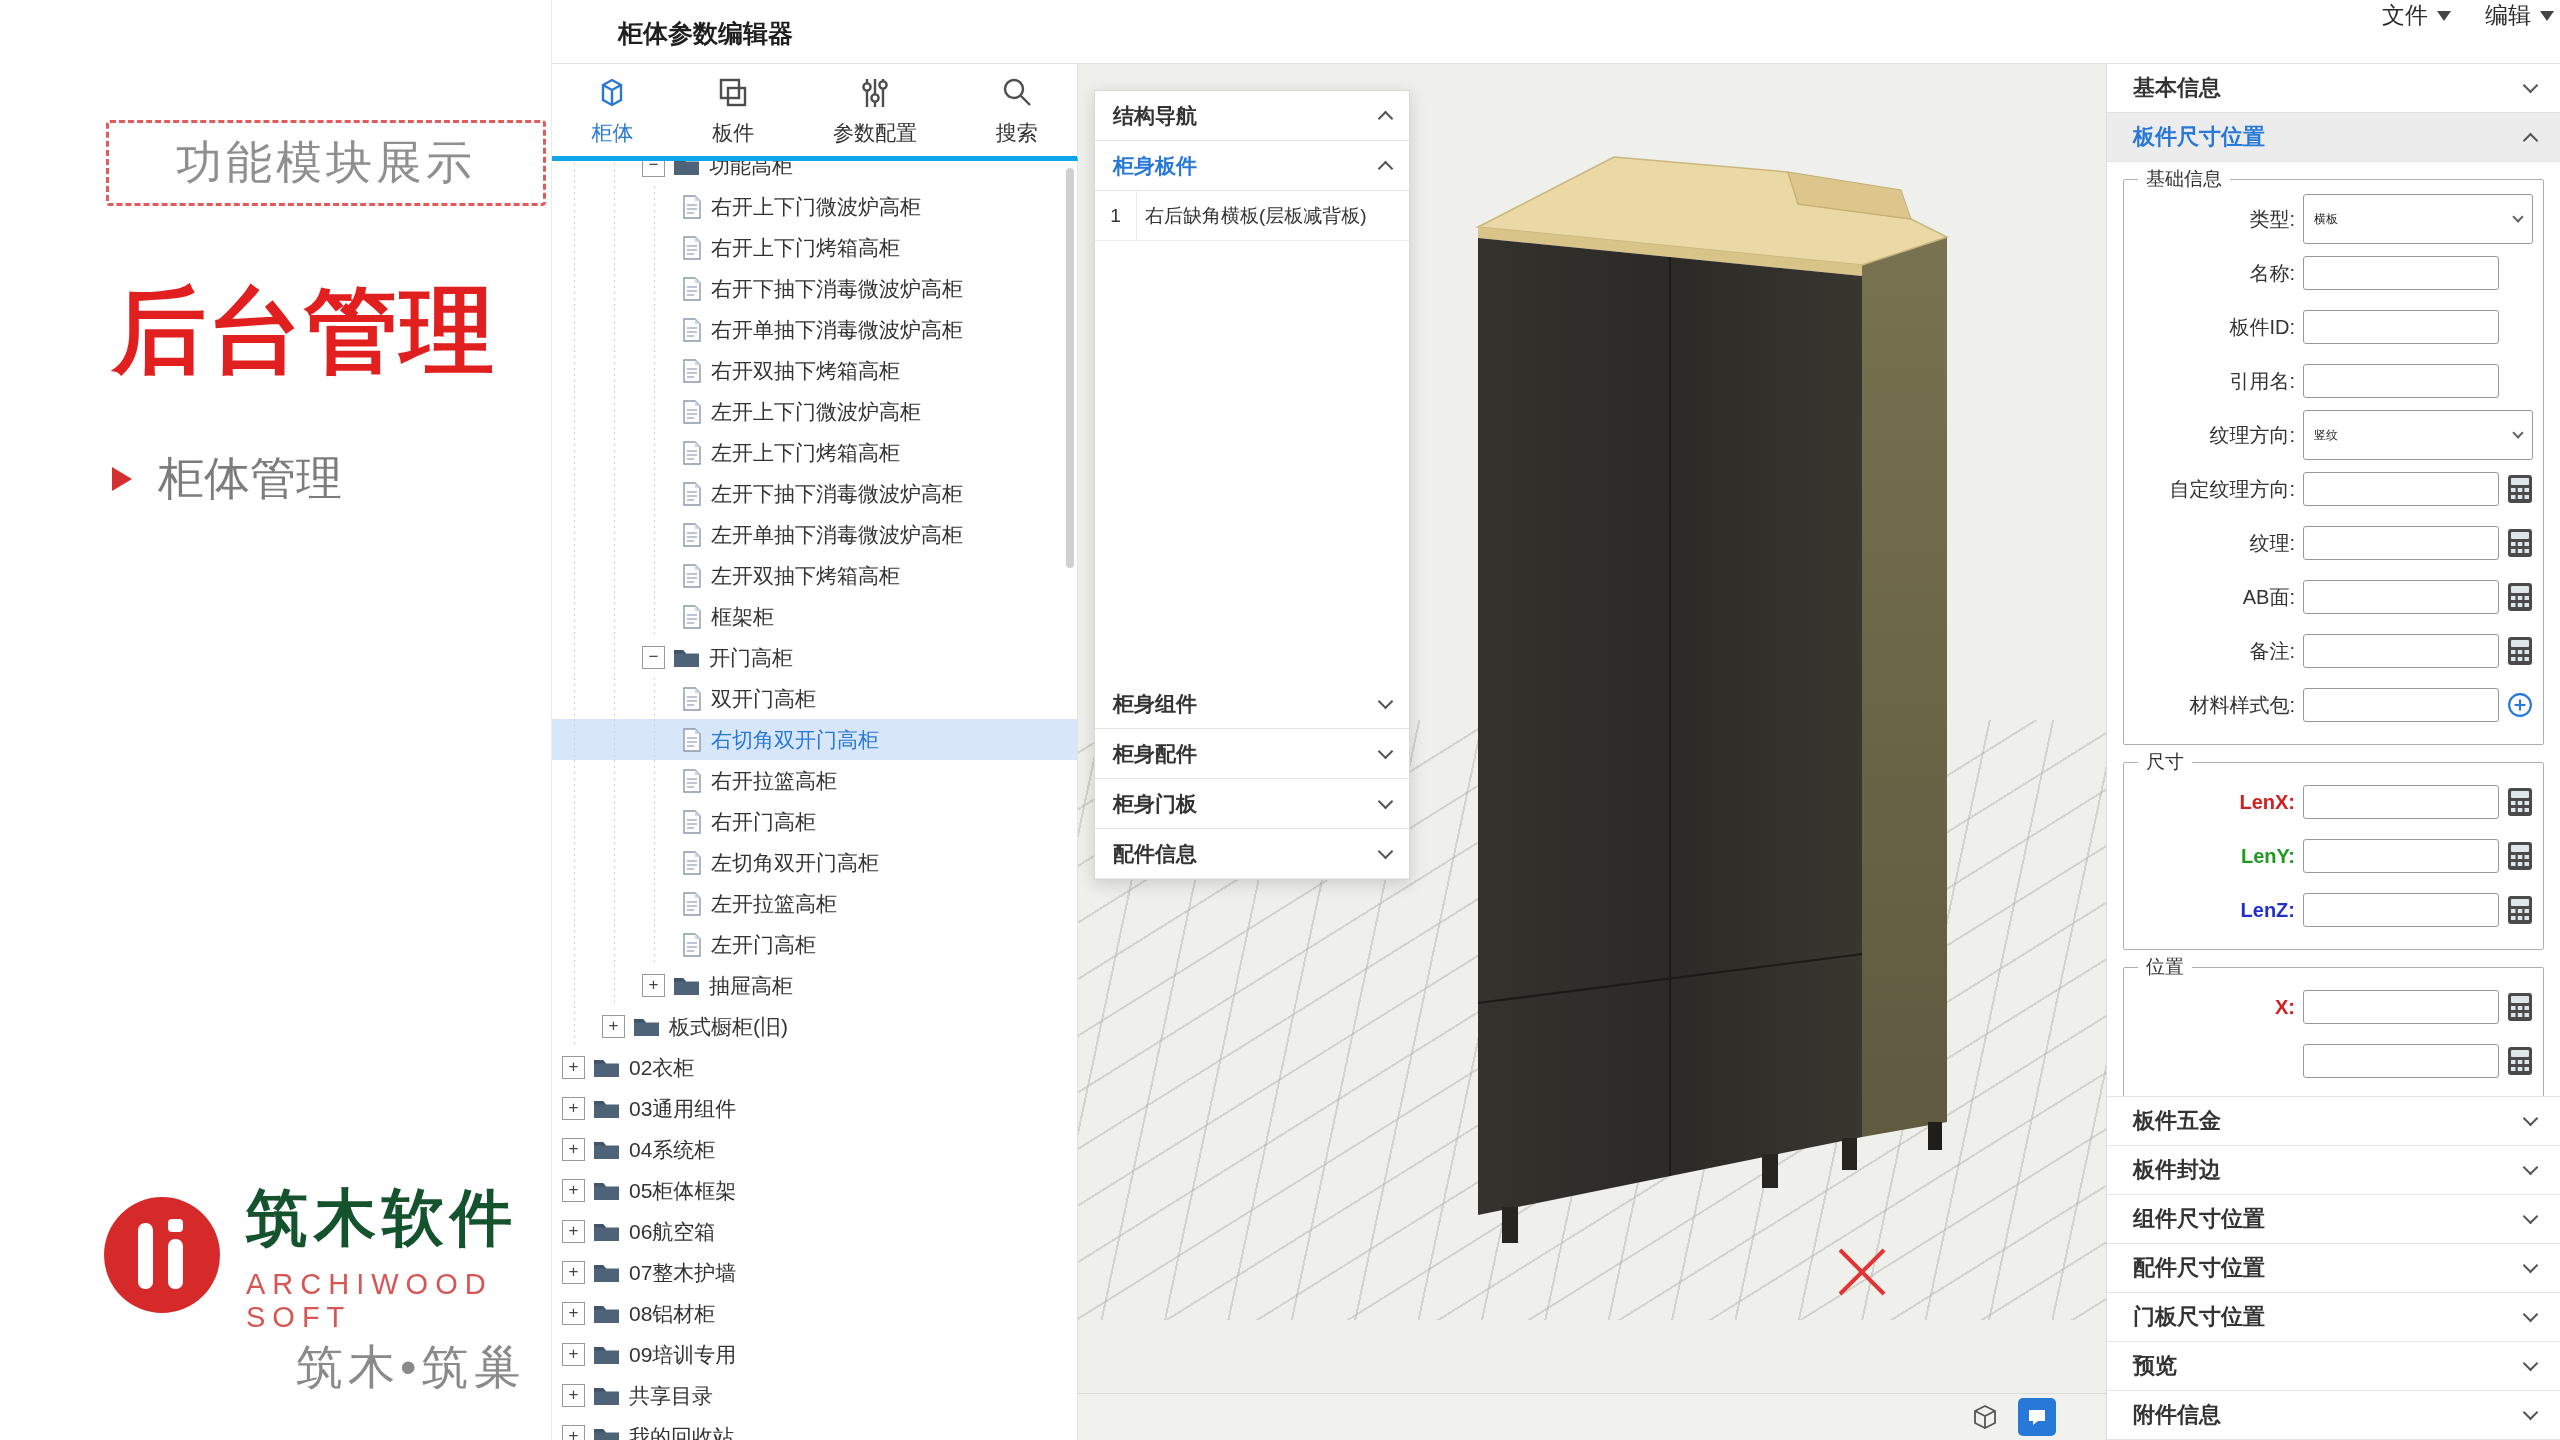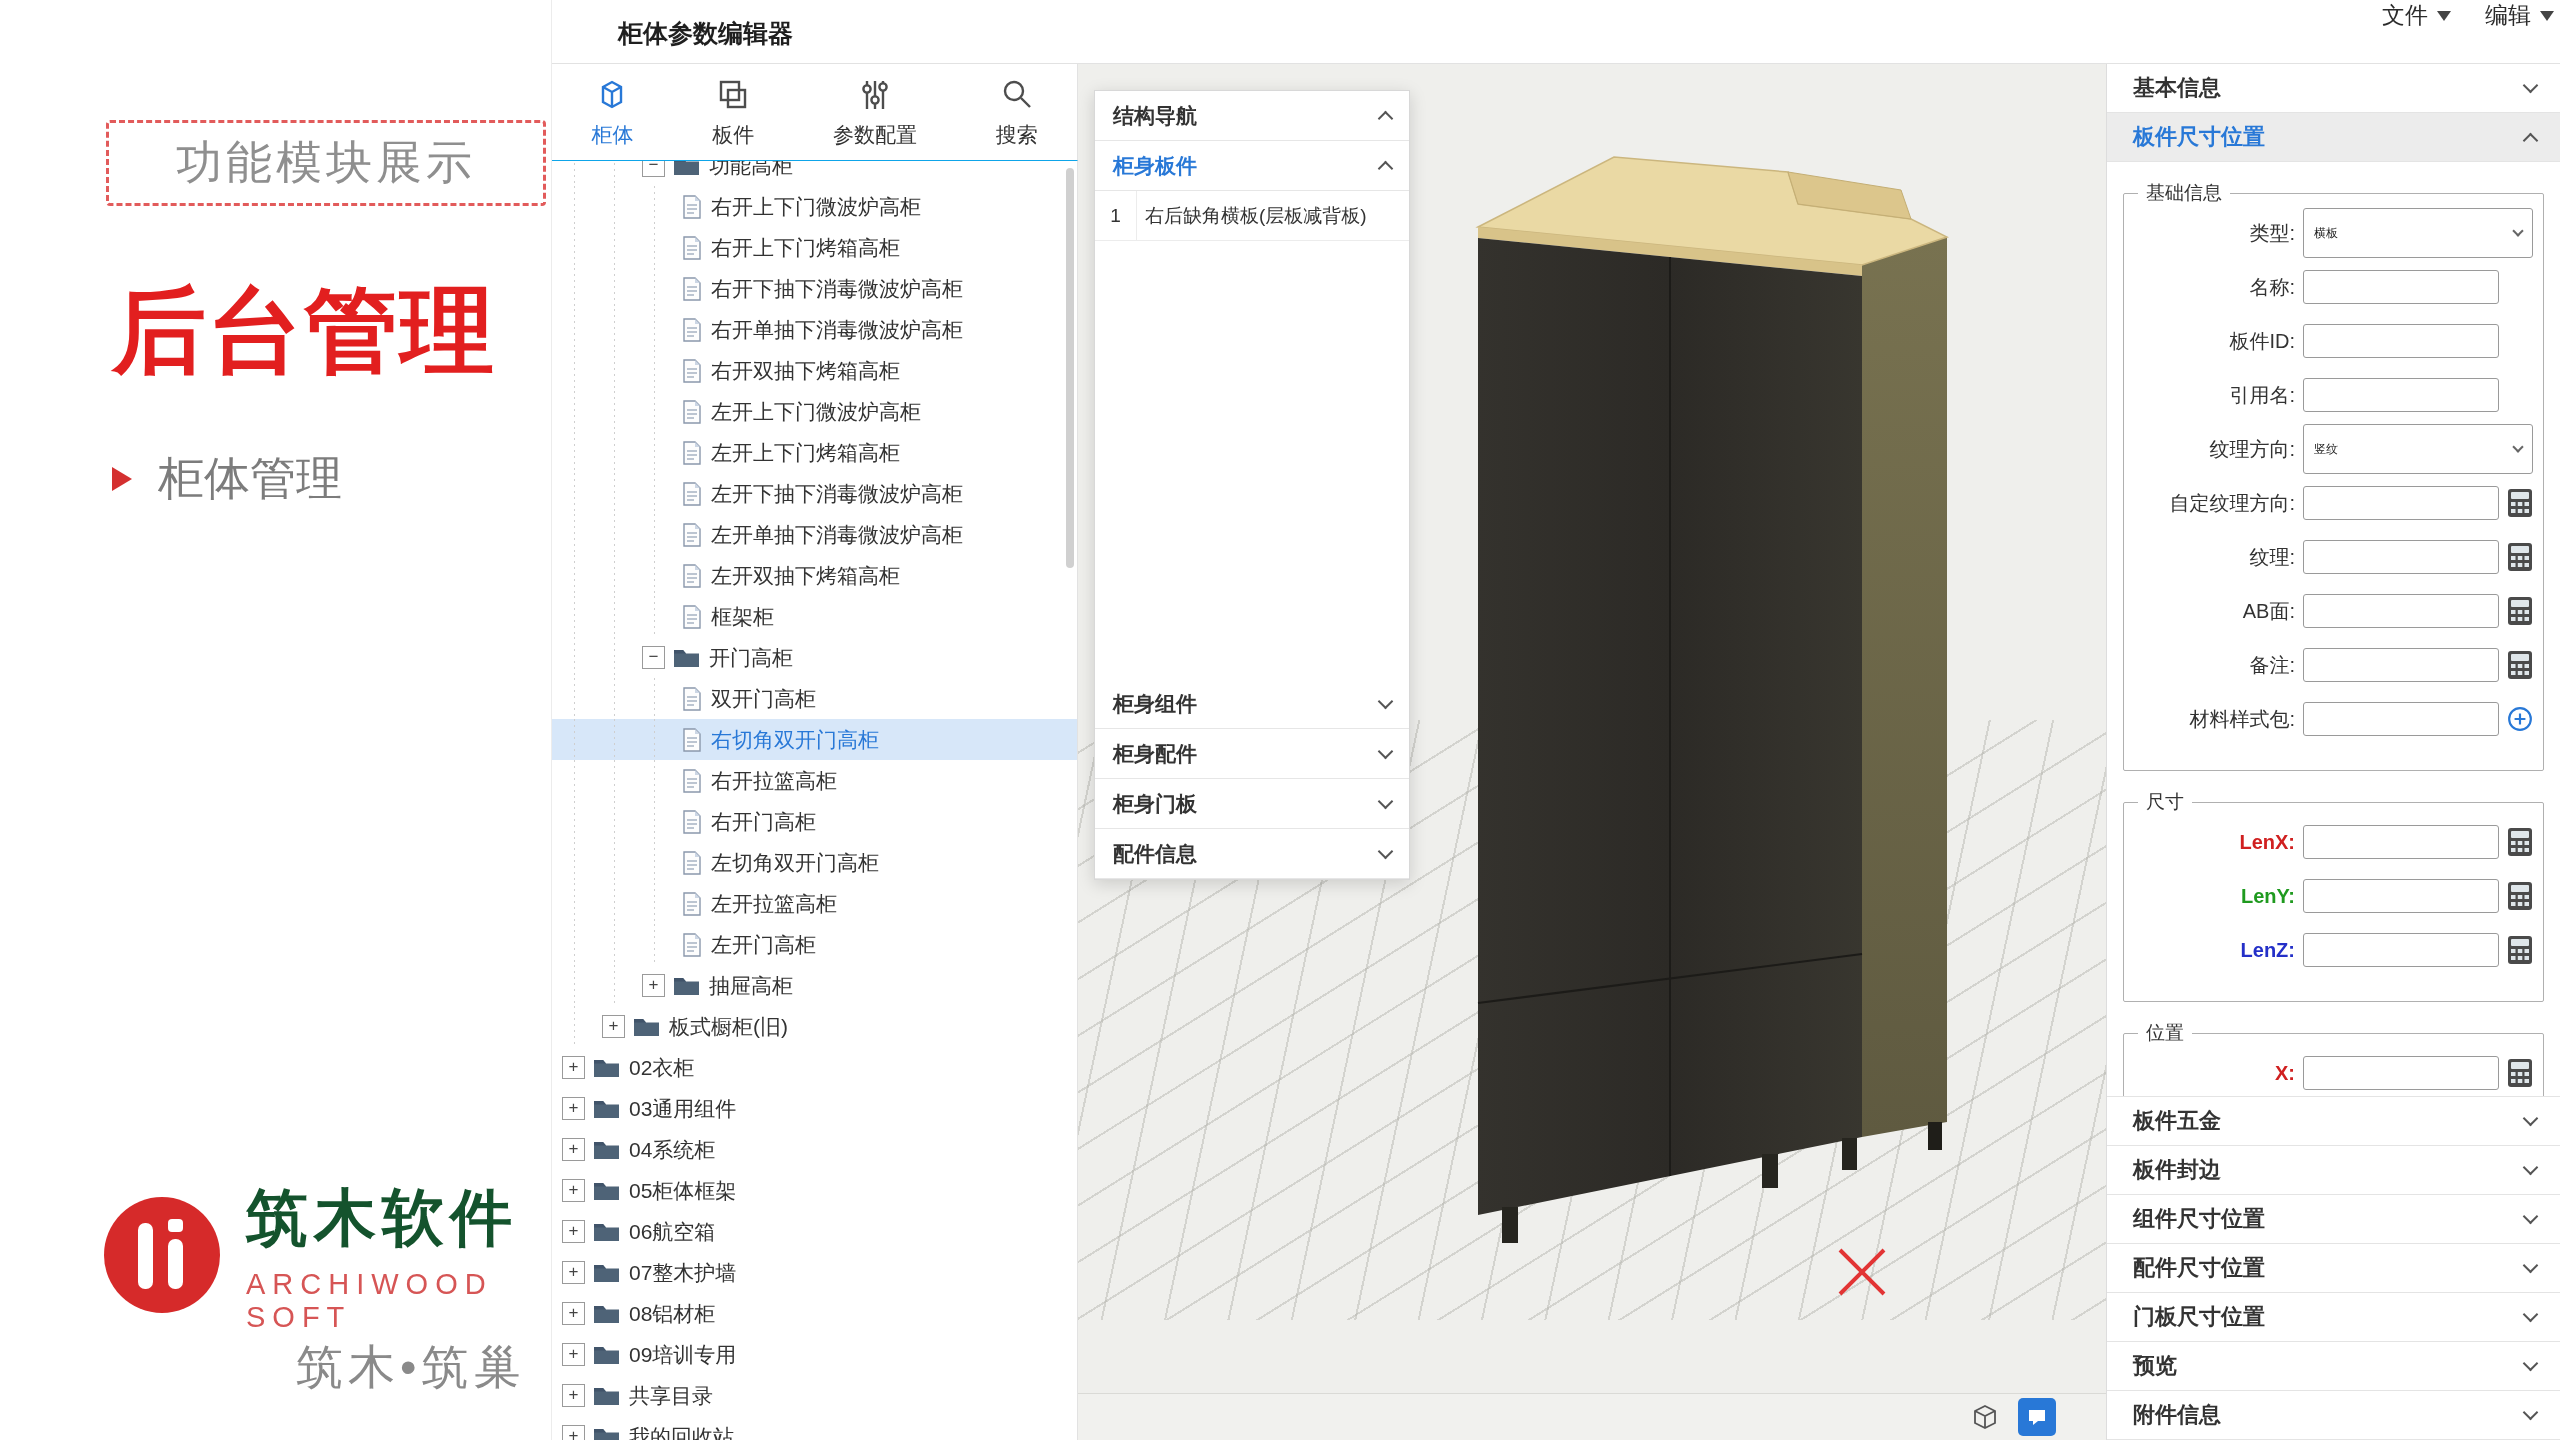--- a/index.html
+++ b/index.html
@@ -25,21 +25,21 @@
   .logo-tag{position:absolute;left:296px;top:1336px;font-size:47px;color:#8a8a8a;letter-spacing:5px}
 
   
   .titlebar{position:absolute;left:552px;top:0;width:2008px;height:64px;background:#fff;border-bottom:1px solid #e2e2e2}
   .app-title{position:absolute;left:66px;top:17px;font-size:25px;font-weight:700;color:#1f1f1f}
   .menus{position:absolute;right:6px;top:0;height:64px;display:flex;align-items:flex-start;gap:34px}
   .menu-item{display:flex;align-items:center;gap:9px;font-size:23px;color:#2b2b2b;cursor:pointer}
   .caret{width:0;height:0;border-top:10px solid #444;border-left:7px solid transparent;border-right:7px solid transparent}
 
   
-  .toolbar{position:absolute;left:552px;top:64px;width:526px;height:97px;border-bottom:1px solid #0ea5e9;border-right:1px solid #e2e2e2;
+  .toolbar{position:absolute;left:552px;top:64px;width:526px;height:97px;border-bottom:5px solid #0ea5e9;border-right:1px solid #e2e2e2;
     display:flex;align-items:center;justify-content:space-around;background:#fff}
   .tb-item{display:flex;flex-direction:column;align-items:center;gap:7px;cursor:pointer}
   .tb-item svg{stroke:#4d4d4d;fill:none;stroke-width:2.4}
   .tb-item .tb-label{font-size:21px;color:#333}
   .tb-item.active svg{stroke:#2878d7}
   .tb-item.active .tb-label{color:#2878d7}
 
   
   .tree{position:absolute;left:552px;top:161px;width:526px;height:1279px;overflow:hidden;border-right:1px solid #e2e2e2;background:#fff}
   .trow{height:41px;display:flex;align-items:center;padding-left:10px;white-space:nowrap}
@@ -79,21 +79,21 @@
   .sp-row-name{padding-left:8px}
   .sp-filler{flex:1}
 
   
   .props{position:absolute;left:2106px;top:64px;width:454px;height:1376px;background:#fff;border-left:1px solid #ddd;
     display:flex;flex-direction:column;overflow:hidden}
   .prop-head{flex:0 0 49px;display:flex;align-items:center;justify-content:space-between;padding:0 24px 0 26px;
     border-bottom:1px solid #e4e4e4;font-size:22px;font-weight:700;color:#333;background:#fff;cursor:pointer}
   .prop-head.active{background:#ececec;color:#2878d7}
   .prop-content{flex:1 1 auto;overflow:hidden;padding:0 16px;border-bottom:1px solid #e4e4e4}
-  fieldset{border:1px solid #b0b0b0;border-radius:2px;margin-top:18px;padding:0 8px 24px}
+  fieldset{border:1px solid #b0b0b0;border-radius:2px;margin-top:4px;padding:0 8px 12px}
   legend{font-size:19px;color:#333;padding:0 8px;margin-left:6px}
   .frow{display:flex;align-items:center;justify-content:flex-end;gap:8px;height:54px;padding-right:2px}
   .flabel{font-size:20px;color:#333;white-space:nowrap}
   .flabel.bold{font-weight:700}
   .tinput{width:196px;height:34px;border:1px solid #9a9a9a;border-radius:3px;background:#fff;font-size:20px;padding:0 8px;color:#222}
   .tinput.noicon{margin-right:34px}
   .tselect{width:230px;height:50px;border:1px solid #9a9a9a;border-radius:3px;background:#fff;display:flex;align-items:center;
     justify-content:space-between;padding:0 10px;font-size:12px;color:#222;cursor:pointer}
   .calc,.plusbtn{flex:0 0 auto;display:flex;align-items:center;cursor:pointer}
 

